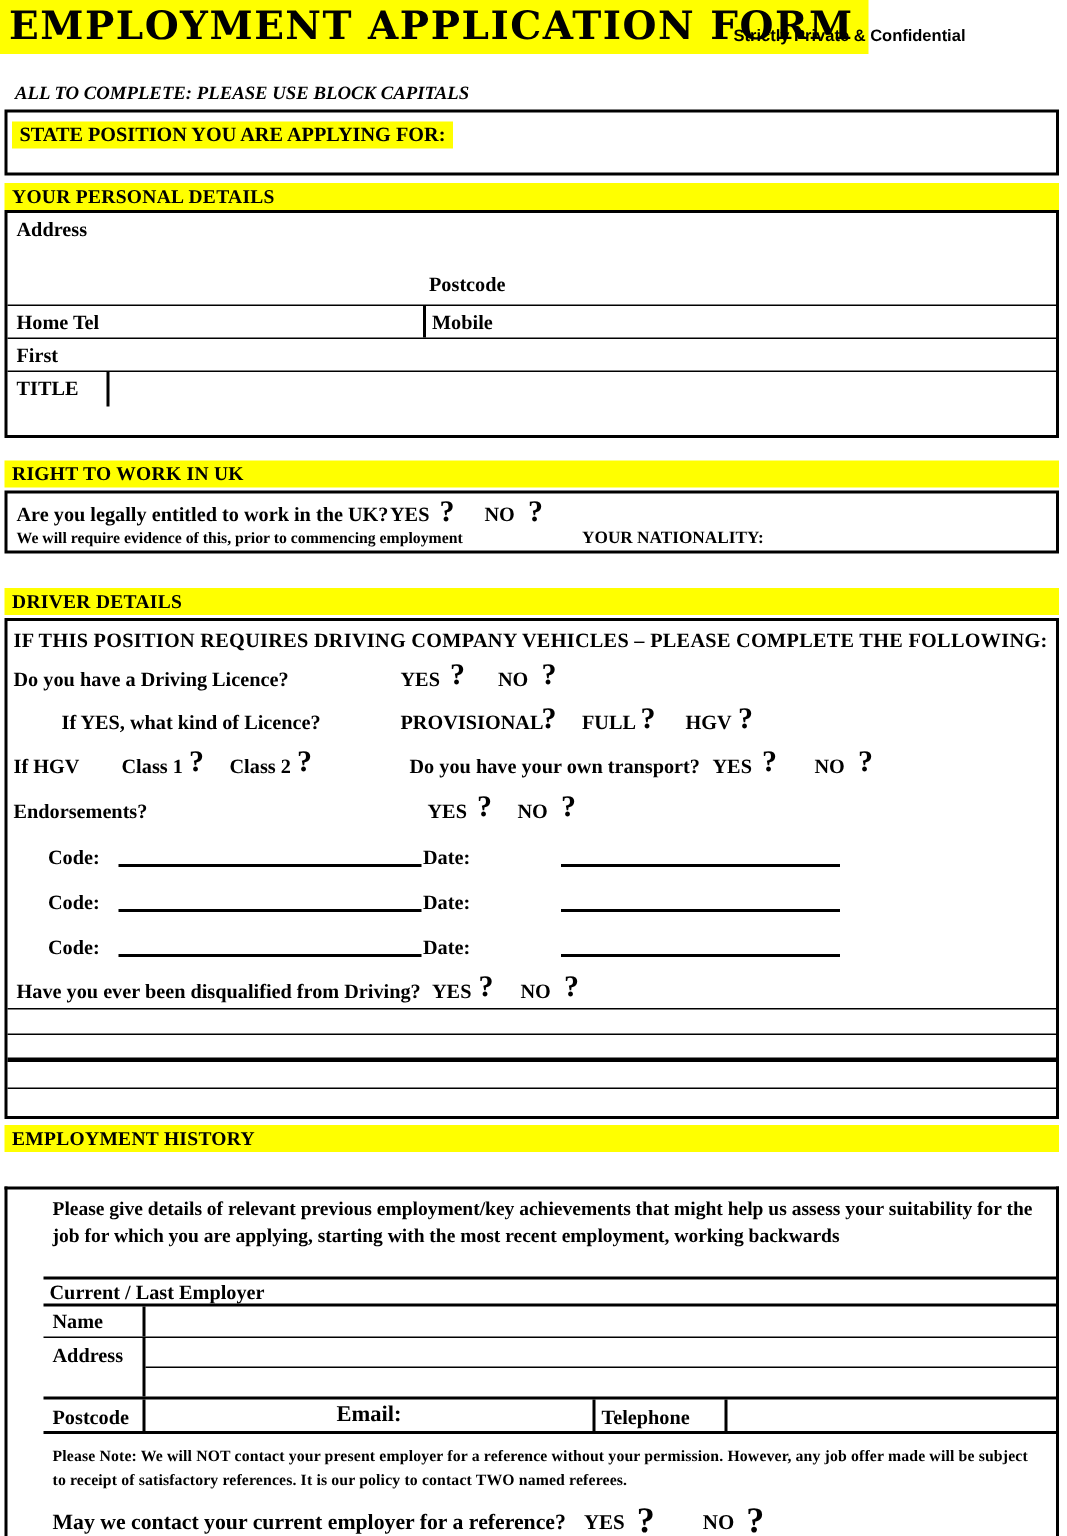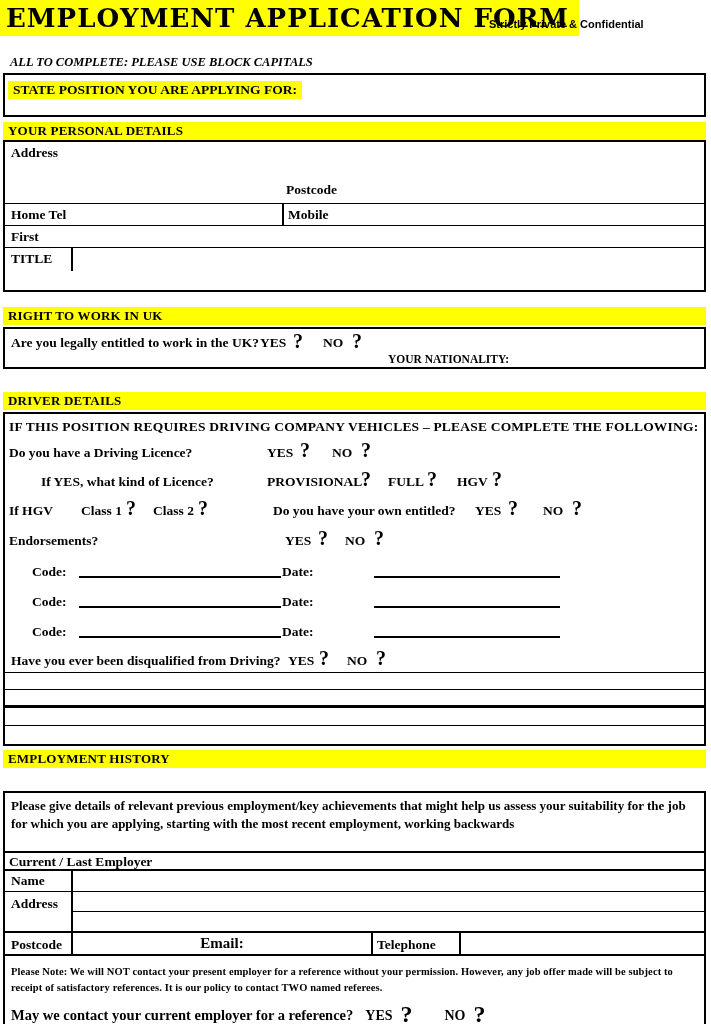--- a/index.html
+++ b/index.html
@@ -83,20 +83,21 @@
     </div>
   </div>
 
   <div class="bar" style="top:307px;">RIGHT TO WORK IN UK</div>
   <div class="box" style="top:327px; height:42px;">
     <span class="lbl" style="position:absolute; left:6px; top:6px;">Are you legally entitled to work in the UK?</span>
     <span class="yn" style="position:absolute; left:255px; top:6px;">YES</span>
     <span class="qm" style="position:absolute; left:284px; top:2px;">?</span>
     <span class="yn" style="position:absolute; left:318px; top:6px;">NO</span>
     <span class="qm" style="position:absolute; left:343px; top:2px;">?</span>
+    <span class="small" style="position:absolute; left:6px; top:25px;">We will require evidence of this, prior to commencing employment</span>
     <span style="position:absolute; left:383px; top:24px; font-size:11.5px; font-weight:bold;">YOUR NATIONALITY:</span>
     <span class="abs" style="left:510px; top:22px; width:185px; height:16px;"></span>
   </div>
 
   <div class="bar" style="top:392px;">DRIVER DETAILS</div>
   <div class="box" style="top:412px; height:334px;">
     <span class="lbl" style="position:absolute; left:4px; top:5px; letter-spacing:.2px;">IF THIS POSITION REQUIRES DRIVING COMPANY VEHICLES – PLEASE COMPLETE THE FOLLOWING:</span>
 
     <span class="lbl" style="position:absolute; left:4px; top:31px;">Do you have a Driving Licence?</span>
     <span class="yn" style="position:absolute; left:262px; top:31px;">YES</span>
@@ -110,21 +111,21 @@
     <span class="yn" style="position:absolute; left:383px; top:60px;">FULL</span>
     <span class="qm" style="position:absolute; left:418px; top:55px;">?</span>
     <span class="yn" style="position:absolute; left:452px; top:60px;">HGV</span>
     <span class="qm" style="position:absolute; left:483px; top:55px;">?</span>
 
     <span class="lbl" style="position:absolute; left:4px; top:89px;">If HGV</span>
     <span class="yn" style="position:absolute; left:76px; top:89px;">Class 1</span>
     <span class="qm" style="position:absolute; left:117px; top:84px;">?</span>
     <span class="yn" style="position:absolute; left:148px; top:89px;">Class 2</span>
     <span class="qm" style="position:absolute; left:189px; top:84px;">?</span>
-    <span class="lbl" style="position:absolute; left:268px; top:89px;">Do you have your own entitled?</span>
+    <span class="lbl" style="position:absolute; left:268px; top:89px;">Do you have your own transport?</span>
     <span class="yn" style="position:absolute; left:470px; top:89px;">YES</span>
     <span class="qm" style="position:absolute; left:499px; top:84px;">?</span>
     <span class="yn" style="position:absolute; left:538px; top:89px;">NO</span>
     <span class="qm" style="position:absolute; left:563px; top:84px;">?</span>
 
     <span class="lbl" style="position:absolute; left:4px; top:119px;">Endorsements?</span>
     <span class="yn" style="position:absolute; left:280px; top:119px;">YES</span>
     <span class="qm" style="position:absolute; left:309px; top:114px;">?</span>
     <span class="yn" style="position:absolute; left:340px; top:119px;">NO</span>
     <span class="qm" style="position:absolute; left:365px; top:114px;">?</span>
@@ -152,21 +153,21 @@
 
     <div style="position:absolute; left:0; right:0; top:258px; bottom:0;">
       <div class="erow" style="height:18px; border-top:1.5px solid #000;"></div>
       <div style="height:18px; border-bottom:3px solid #000;"></div>
       <div class="erow" style="height:18px;"></div>
       <div style="height:17px;"></div>
     </div>
   </div>
 
   <div class="bar" style="top:750px;">EMPLOYMENT HISTORY</div>
-  <div class="box" style="top:791px; height:233px; border-bottom:none;">
+  <div class="box" style="top:791px; height:233px; border-bottom:none;padding-left:24px;">
 
     <div style="height:60px; border-bottom:2.5px solid #000; padding:4px 8px 0 6px; font-size:13px; line-height:1.35;">Please give details of relevant previous employment/key achievements that might help us assess your suitability for the job for which you are applying, starting with the most recent  employment, working backwards</div>
 
     <div style="height:18px; border-bottom:2px solid #000; padding-left:4px; font-size:13.5px; line-height:18px;">Current / Last Employer</div>
 
     <div class="row" style="height:21px; border-bottom:1.5px solid #000;">
       <div class="vdiv" style="left:66px; width:2px;"></div>
       <span class="lbl" style="position:absolute; left:6px; top:2px;">Name</span>
       <span class="abs" style="left:68px; top:0; width:630px; height:100%;"></span>
     </div>

